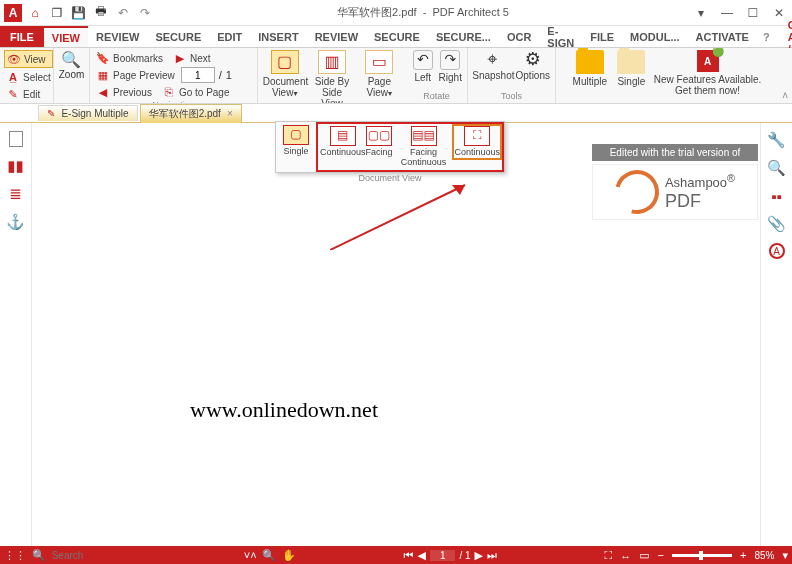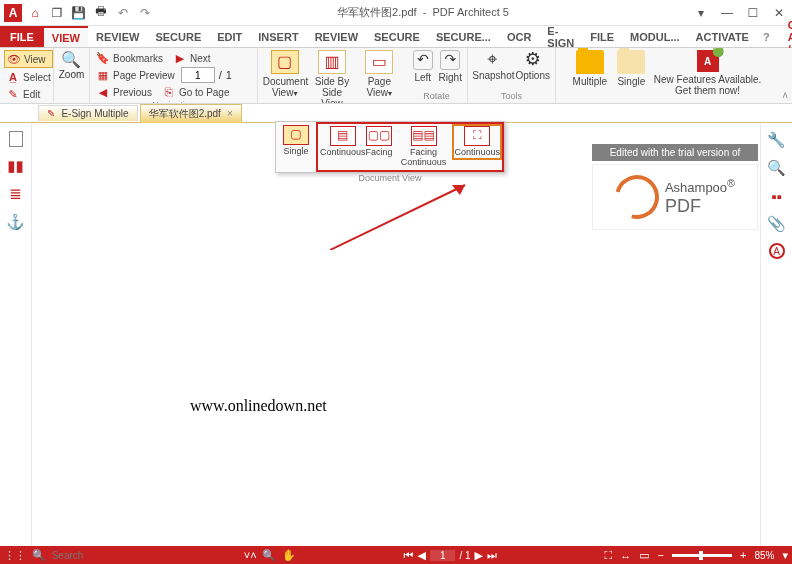--- a/index.html
+++ b/index.html
@@ -59,27 +59,27 @@
 .popup .pitem.hl { outline: 2px solid #e08020; }
 .popup .pitem.sel .pic { background:#ffe9a8; }
 .popup .plabel { font-size:9px; color:#888; text-align:center; padding:1px 0 2px; }
 .popup .ddwrap { border:2px solid #d02020; display:flex; align-items:flex-start; justify-content:space-around; padding:2px; flex:1;}
 
 
 .arrow { position:absolute; top:180px; left:330px; width:140px; height:70px; pointer-events:none; }
 
 
 .trialbar { position:absolute; top:144px; right:34px; width:166px; background:#808080; color:#fff; font-size:10px; text-align:center; padding:3px; }
-.trialimg { position:absolute; top:164px; right:34px; width:166px; height:66px; background:#fff; border:1px solid #eee; display:flex; align-items:center; justify-content:center; gap:6px;}
+.trialimg { position:absolute; top:164px; right:34px; width:166px; height:56px; background:#fff; border:1px solid #eee; display:flex; align-items:center; justify-content:center; gap:6px;}
 .trialimg .circ { width:44px; height:44px; border:4px solid #e07030; border-left-color:transparent; border-radius:50%; transform:rotate(-30deg);}
 .trialimg .txt { color:#555; font-size:13px;}
 .trialimg .txt .b { font-size:18px; font-weight:300; color:#666; }
 
 
-.urltxt { position:absolute; top:397px; left:190px; font-family: "Times New Roman", serif; font-size:16px; color:#000; }
+.urltxt { position:absolute; top:397px; left:190px; font-family: "Times New Roman", serif; font-size:22px; color:#000; }
 
 
 .status { position:absolute; bottom:0; left:0; right:0; height:18px; background:#c82020; color:#fff; display:flex; align-items:center; font-size:10px; padding:0 4px; gap:6px;}
 .status .srch { background:none; border:none; color:#fff; font-size:10px; flex:0 0 140px;}
 .status .sp { flex: 0 0 40px;}
 .status .mid { flex:1; display:flex; justify-content:center; align-items:center; gap:4px;}
 .status .right { display:flex; align-items:center; gap:8px;}
 .status .ic { font-size:11px; }
 .zoomslider { width:60px; height:3px; background:#fff; position:relative;}
 .zoomslider .thumb{position:absolute; top:-3px; left:45%; width:4px; height:9px; background:#fff;}

